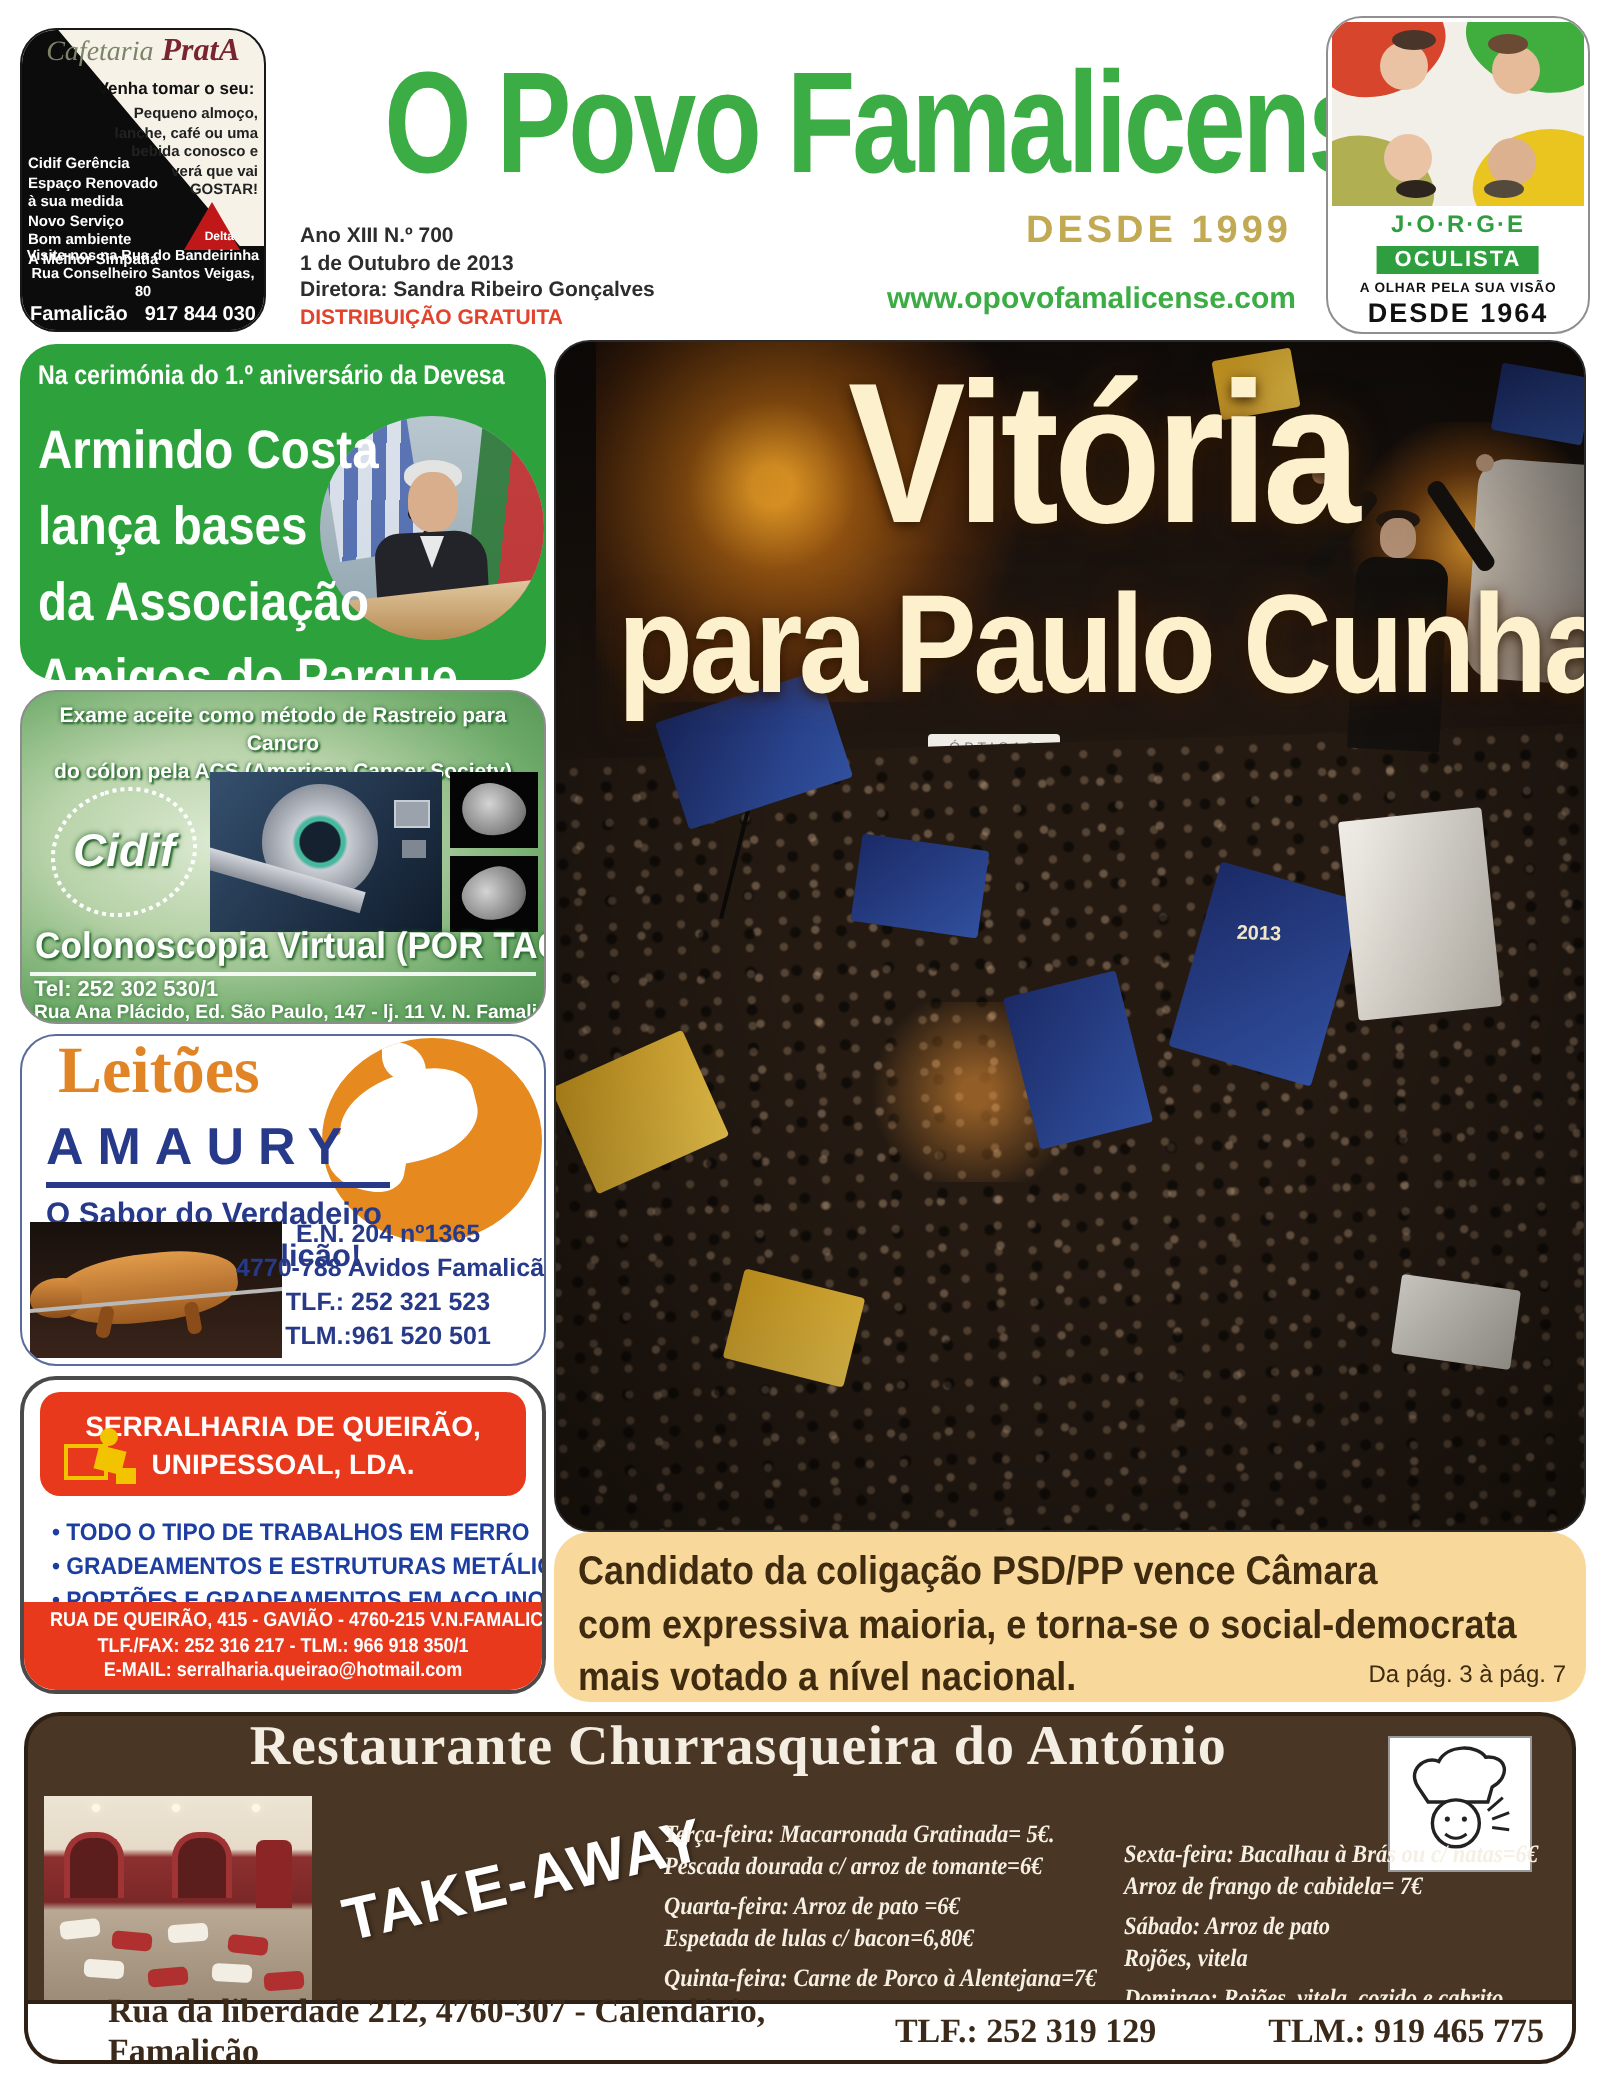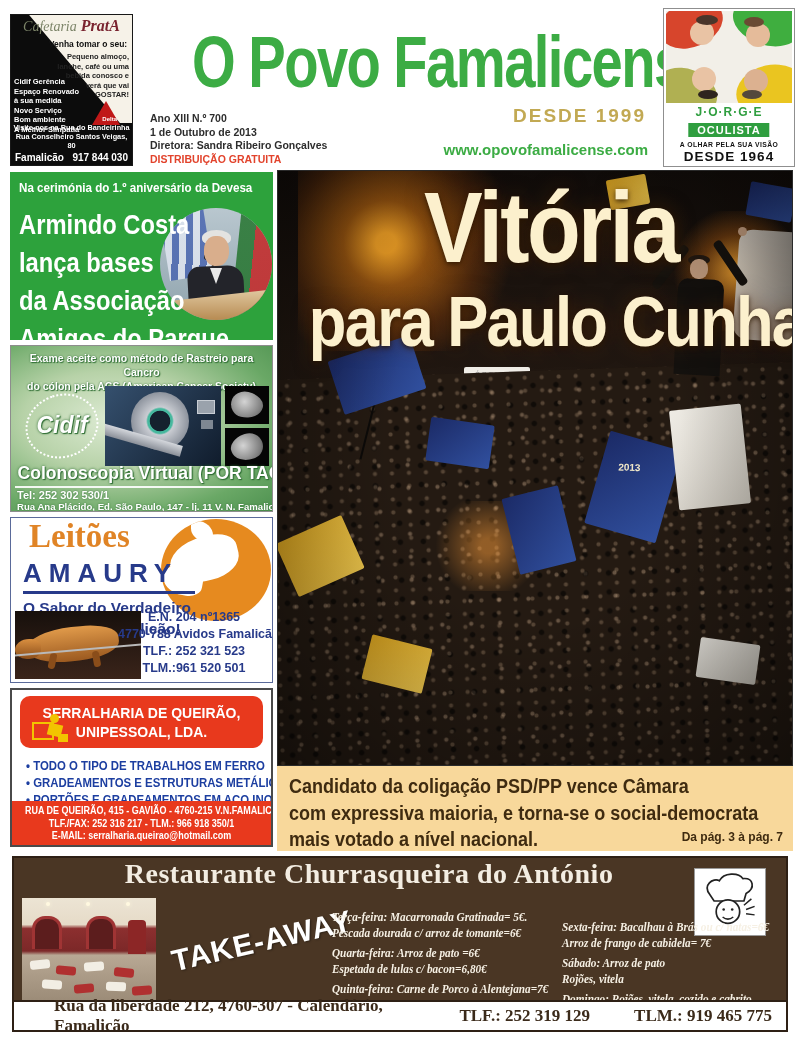--- a/index.html
+++ b/index.html
@@ -1,17 +1,17 @@
 <!DOCTYPE html>
 <html><head>
 <meta charset="utf-8">
 <style>
   html,body{margin:0;padding:0;background:#ffffff;}
   #page{position:relative;width:800px;height:1038px;background:#fff;font-family:"Liberation Sans",sans-serif;overflow:hidden;}
-  .abs{position:absolute;}
+  .abs{position:absolute;border-radius:18px;}
 
   
   #caf{left:10px;top:14px;width:121px;height:150px;background:#f6f2e8;border:1px solid #181818;overflow:hidden;}
   #caf .blk{position:absolute;inset:0;background:#0c0c0c;clip-path:polygon(0 0,15% 0,90% 72%,100% 72%,100% 100%,0 100%);}
   #caf .logo{position:absolute;left:0;top:2px;width:100%;text-align:center;z-index:2;font-family:"Liberation Serif",serif;font-style:italic;}
   #caf .logo .c1{font-size:14px;color:#7c8468;}
   #caf .logo .c2{font-size:16px;color:#7a2430;font-weight:bold;}
   #caf .tag{position:absolute;right:2px;top:24px;width:84px;text-align:center;font-size:8.5px;font-weight:bold;color:#111;z-index:2;}
   #caf .pitch{position:absolute;right:3px;top:37px;width:76px;text-align:right;font-size:7.5px;font-weight:bold;color:#222;line-height:9.5px;z-index:2;}
   #caf .feat{position:absolute;left:3px;top:62px;width:70px;color:#fff;font-size:7.5px;font-weight:bold;line-height:9.5px;z-index:2;}
@@ -121,41 +121,41 @@
   #photo .fy{background:linear-gradient(135deg,#d9a31f,#f0c94f);}
   #photo .fw{background:linear-gradient(135deg,#efece5,#c9c4ba);}
   #photo .pole{position:absolute;width:2px;background:#0c0a08;}
   #photo .fyear{color:#f0e7c8;font-size:10px;font-weight:bold;transform:rotate(-14deg);display:block;padding:22px 0 0 14px;}
   .hl1{position:absolute;left:0;top:6px;width:100%;text-align:center;font-size:100px;line-height:1;font-weight:bold;color:#fcf0cd;letter-spacing:-3px;white-space:nowrap;transform:scaleX(.88);padding-left:36px;box-sizing:border-box;text-shadow:0 2px 6px rgba(40,20,0,.8),0 0 20px rgba(90,45,0,.55);z-index:5;}
   .hl2{position:absolute;left:0;top:116px;width:100%;text-align:center;font-size:70px;line-height:1;font-weight:bold;color:#fcf0cd;letter-spacing:-2px;white-space:nowrap;transform:scaleX(.88);text-shadow:0 2px 6px rgba(40,20,0,.8),0 0 20px rgba(90,45,0,.55);z-index:5;}
 
   
   #lead{left:277px;top:766px;width:516px;height:85px;background:#f8d89b;box-sizing:border-box;padding:7px 0 0 12px;}
   #lead .ln{font-size:20px;font-weight:bold;color:#3f2b10;line-height:26.5px;white-space:nowrap;transform:scaleX(.9);transform-origin:left;}
-  #lead .pg{position:absolute;right:10px;bottom:7px;font-size:12px;font-weight:bold;color:#3f2b10;}
+  #lead .pg{position:absolute;right:10px;bottom:7px;font-size:12px;font-weight:normal;color:#3f2b10;}
 
   
   #rest{left:12px;top:856px;width:776px;height:176px;background:#4a3624;border:2px solid #2e2015;box-sizing:border-box;overflow:hidden;font-family:"Liberation Serif",serif;}
   #rest .ttl{position:absolute;left:0;top:0;width:92%;text-align:center;font-size:28px;font-weight:bold;color:#f3ede2;letter-spacing:.5px;white-space:nowrap;}
   #rest .chef{position:absolute;right:20px;top:10px;width:70px;height:66px;background:#fff;border:1px solid #999;}
   #rest .ph{position:absolute;left:8px;top:40px;width:134px;height:102px;background:linear-gradient(180deg,#ece4d4 0%,#e6dbc8 26%,#8c2f2f 30%,#7c2828 52%,#b8a894 56%,#9c8c78 100%);overflow:hidden;}
   #rest .arch{position:absolute;width:24px;height:30px;background:#5c1d1d;border:3px solid #a03434;border-bottom:none;border-radius:13px 13px 0 0;top:18px;}
   #rest .door{position:absolute;right:10px;top:22px;width:18px;height:34px;background:#8c2626;border-radius:4px 4px 0 0;}
   #rest .tbl{position:absolute;width:20px;height:9px;border-radius:3px;}
   #rest .tw{background:#f2eee4;}
   #rest .tr{background:#b03030;}
   #rest .lamp{position:absolute;width:4px;height:4px;border-radius:50%;background:#fff8e0;top:4px;box-shadow:0 0 4px #fff8e0;}
   #rest .take{position:absolute;left:156px;top:66px;font-family:"Liberation Sans",sans-serif;font-size:30px;font-weight:bold;color:#fff;letter-spacing:1px;transform:rotate(-13deg);text-shadow:1px 1px 2px rgba(0,0,0,.4);}
   #rest .mcol{position:absolute;top:52px;color:#f6f0e4;font-size:12.5px;font-weight:bold;font-style:italic;line-height:15.5px;transform:scaleX(.9);transform-origin:left top;white-space:nowrap;}
   #rest .mL{left:318px;}
   #rest .mR{left:548px;top:62px;}
   #rest .mcol div:nth-child(3),#rest .mcol div:nth-child(5){margin-top:5px;}
   #rest .bar{position:absolute;left:0;right:0;bottom:0;height:30px;background:#fff;border-top:2px solid #2e2015;display:flex;align-items:center;color:#3b2a1a;font-weight:bold;font-size:17px;padding:0 14px;box-sizing:border-box;}
   #rest .bar .a{flex:1;padding-left:26px;}
-  #rest .bar .t1{margin-right:44px;}
+  #rest .bar .t1{margin-right:56px;}
 </style>
 </head>
 <body>
 
 <div id="page">
 
   <div id="caf" class="abs">
     <div class="blk"></div>
     <div class="logo">
       <span class="c1">Cafetaria</span>

